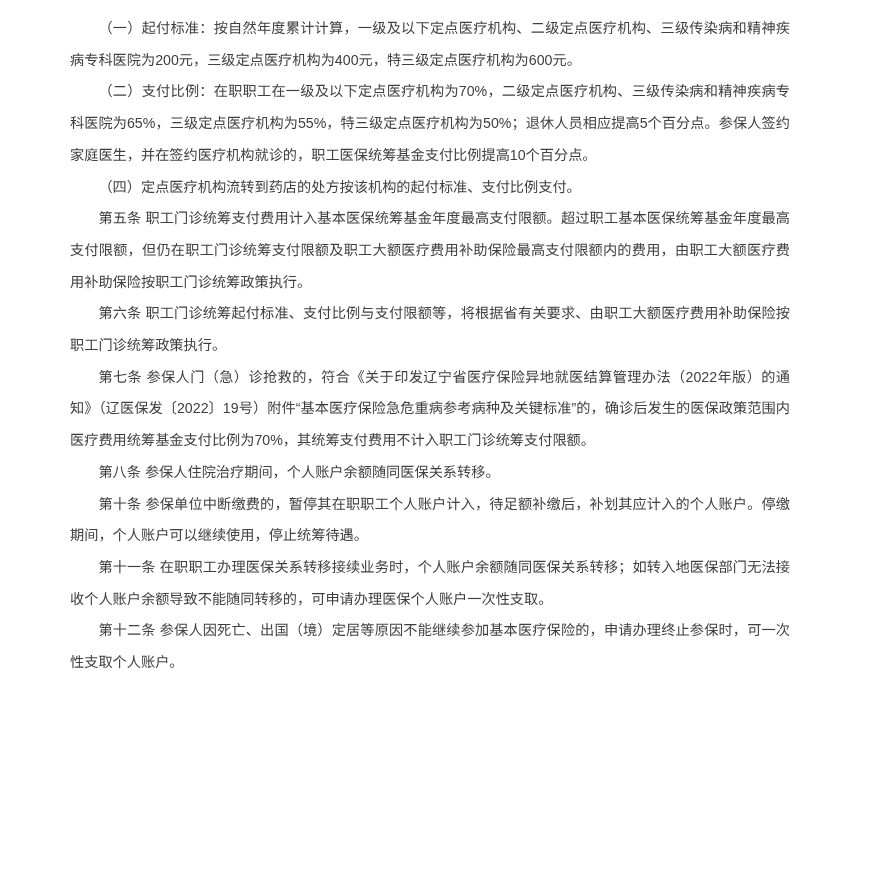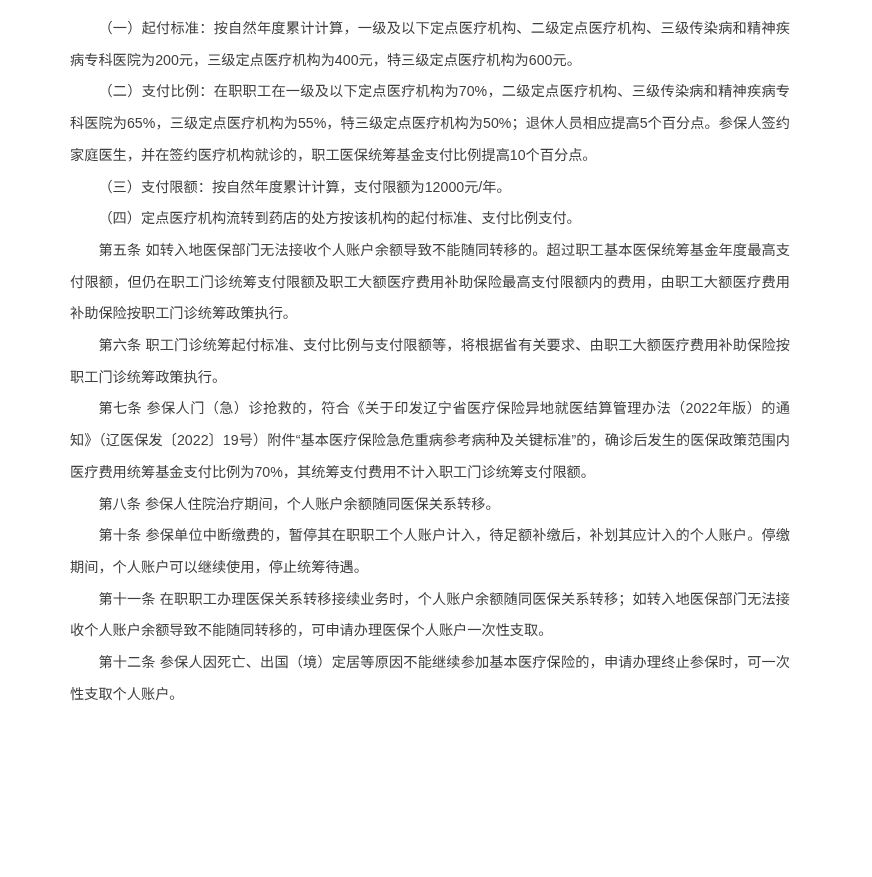--- a/index.html
+++ b/index.html
@@ -32,22 +32,21 @@
     word-break: break-all;
     overflow-wrap: break-word;
   }
 </style>
 </head>
 <body>
 
 <div class="doc-page">
   <p>（一）起付标准：按自然年度累计计算，一级及以下定点医疗机构、二级定点医疗机构、三级传染病和精神疾病专科医院为200元，三级定点医疗机构为400元，特三级定点医疗机构为600元。</p>
   <p>（二）支付比例：在职职工在一级及以下定点医疗机构为70%，二级定点医疗机构、三级传染病和精神疾病专科医院为65%，三级定点医疗机构为55%，特三级定点医疗机构为50%；退休人员相应提高5个百分点。参保人签约家庭医生，并在签约医疗机构就诊的，职工医保统筹基金支付比例提高10个百分点。</p>
-  <p>（三）支付限额：按自然年度累计计算，支付限额为12000元/年。</p>
   <p>（四）定点医疗机构流转到药店的处方按该机构的起付标准、支付比例支付。</p>
-  <p>第五条 如转入地医保部门无法接收个人账户余额导致不能随同转移的。超过职工基本医保统筹基金年度最高支付限额，但仍在职工门诊统筹支付限额及职工大额医疗费用补助保险最高支付限额内的费用，由职工大额医疗费用补助保险按职工门诊统筹政策执行。</p>
+  <p>第五条 职工门诊统筹支付费用计入基本医保统筹基金年度最高支付限额。超过职工基本医保统筹基金年度最高支付限额，但仍在职工门诊统筹支付限额及职工大额医疗费用补助保险最高支付限额内的费用，由职工大额医疗费用补助保险按职工门诊统筹政策执行。</p>
   <p>第六条 职工门诊统筹起付标准、支付比例与支付限额等，将根据省有关要求、由职工大额医疗费用补助保险按职工门诊统筹政策执行。</p>
   <p>第七条 参保人门（急）诊抢救的，符合《关于印发辽宁省医疗保险异地就医结算管理办法（2022年版）的通知》（辽医保发〔2022〕19号）附件“基本医疗保险急危重病参考病种及关键标准”的，确诊后发生的医保政策范围内医疗费用统筹基金支付比例为70%，其统筹支付费用不计入职工门诊统筹支付限额。</p>
   <p>第八条 参保人住院治疗期间，个人账户余额随同医保关系转移。</p>
   <p>第十条 参保单位中断缴费的，暂停其在职职工个人账户计入，待足额补缴后，补划其应计入的个人账户。停缴期间，个人账户可以继续使用，停止统筹待遇。</p>
   <p>第十一条 在职职工办理医保关系转移接续业务时，个人账户余额随同医保关系转移；如转入地医保部门无法接收个人账户余额导致不能随同转移的，可申请办理医保个人账户一次性支取。</p>
   <p>第十二条 参保人因死亡、出国（境）定居等原因不能继续参加基本医疗保险的，申请办理终止参保时，可一次性支取个人账户。</p>
 </div>
 
 </body></html>

